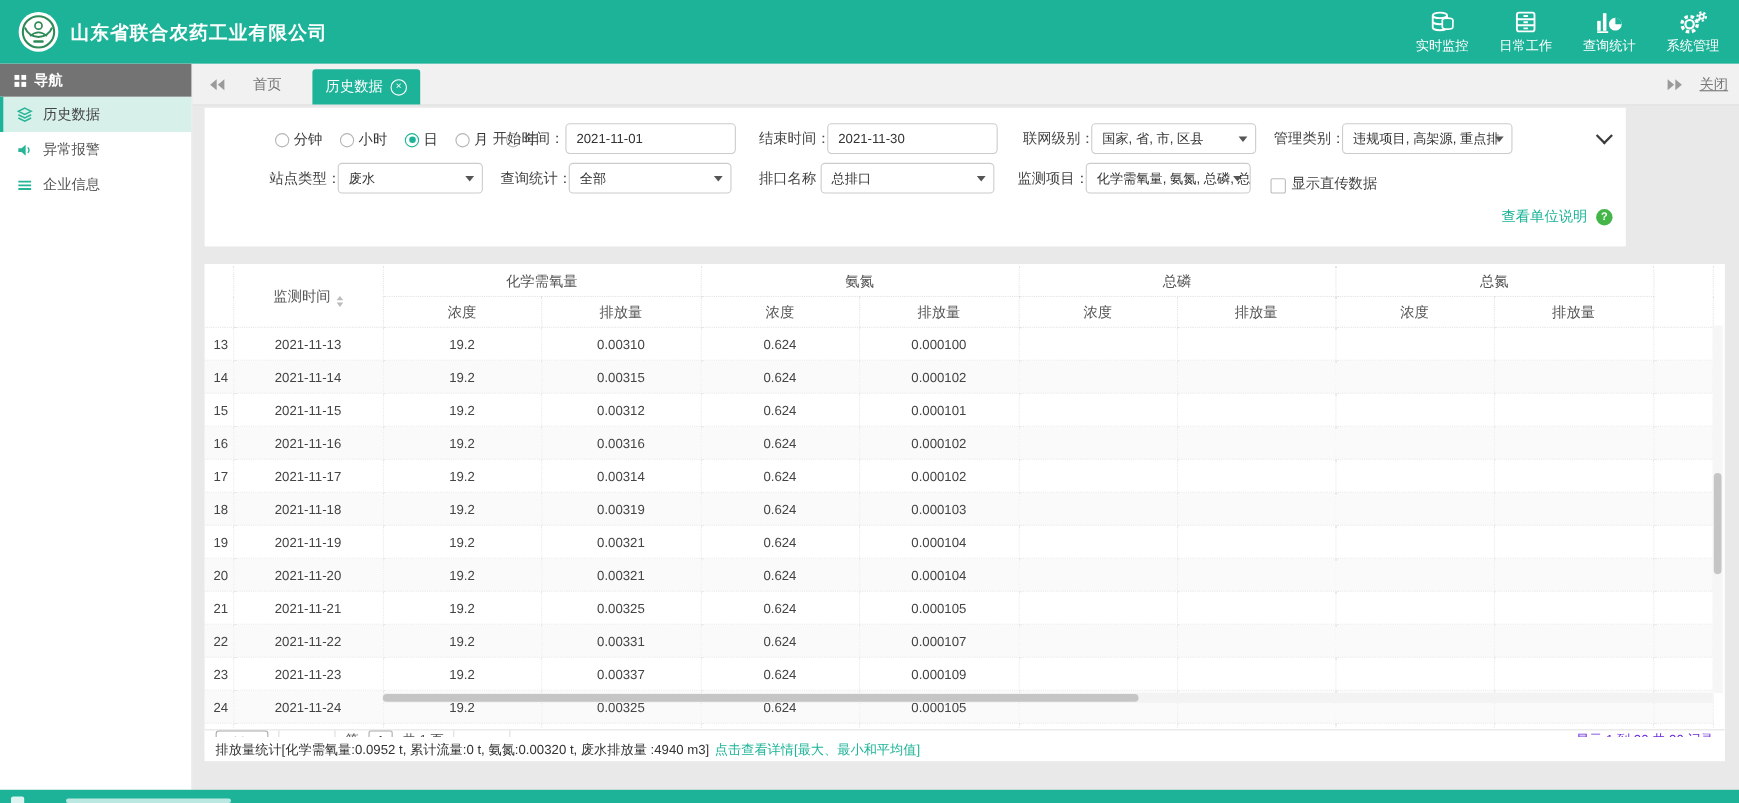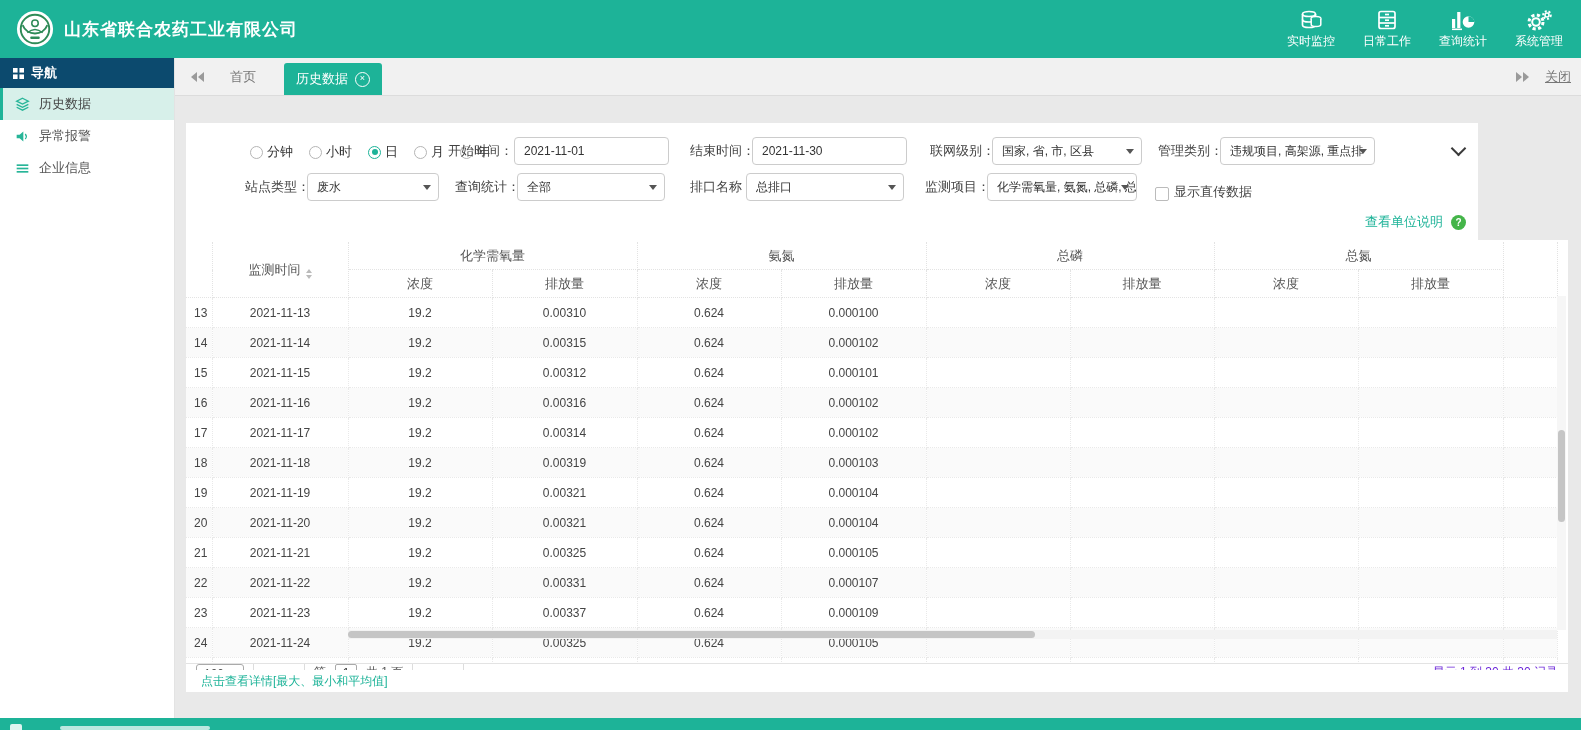--- a/index.html
+++ b/index.html
@@ -9,40 +9,40 @@
   
   .top-header{position:absolute;top:0;left:0;right:0;height:58px;background:#1db398;display:flex;align-items:center;padding:0 16px;box-sizing:border-box;overflow:hidden;}
   .logo{flex:0 0 auto;width:38px;height:38px;margin-right:10px;}
   .company{color:#fff;font-size:17px;font-weight:bold;letter-spacing:1px;white-space:nowrap;}
   .top-nav{margin-left:auto;display:flex;gap:24px;padding-right:0;}
   .top-nav-item{display:flex;flex-direction:column;align-items:center;gap:2px;cursor:pointer;min-width:52px;}
   .top-nav-label{color:#fff;font-size:12px;white-space:nowrap;}
 
   
   .sidebar{position:absolute;top:58px;left:0;width:175px;bottom:12px;background:#fff;border-right:1px solid #e3e3e3;box-sizing:border-box;}
-  .sidebar-header{height:30px;background:#0c4a6e;color:#fff;font-size:13px;font-weight:bold;display:flex;align-items:center;gap:7px;padding-left:13px;}
+  .sidebar-header{height:30px;background:#737373;color:#fff;font-size:13px;font-weight:bold;display:flex;align-items:center;gap:7px;padding-left:13px;}
   .side-item{height:32px;display:flex;align-items:center;gap:9px;padding-left:12px;font-size:13px;color:#555;border-left:3px solid transparent;cursor:pointer;}
   .side-item.active{background:#d7f0ea;border-left-color:#1db398;color:#444;}
 
   
   .tabbar{position:absolute;top:58px;left:175px;right:0;height:38px;background:#f1f1f1;border-bottom:1px solid #dcdcdc;box-sizing:border-box;display:flex;align-items:center;}
   .tab-collapse{margin-left:16px;display:flex;gap:1px;}
   .tri-s{width:0;height:0;border-top:5px solid transparent;border-bottom:5px solid transparent;}
   .tri-s.l{border-right:6px solid #9a9a9a;}
   .tri-s.r{border-left:6px solid #9a9a9a;}
   .tab-home{margin-left:26px;font-size:13px;color:#777;cursor:pointer;}
   .tab-active{margin-left:28px;align-self:flex-end;height:32px;background:#1db398;color:#fff;font-size:13px;display:flex;align-items:center;gap:7px;padding:0 12px;border-radius:3px 3px 0 0;cursor:pointer;}
   .tab-close{width:13px;height:13px;border:1px solid #fff;border-radius:50%;font-size:9px;line-height:11px;text-align:center;color:#fff;}
   .tab-close::after{content:"×";}
   .tab-right{position:absolute;right:10px;display:flex;align-items:center;gap:16px;}
   .tab-closeall{font-size:13px;color:#777;cursor:pointer;white-space:nowrap;text-decoration:underline;}
 
   
   .main{position:absolute;top:96px;left:175px;right:0;bottom:12px;background:#e9e9e9;}
-  .filter-panel{position:absolute;top:27px;left:11px;width:1292px;height:126px;background:#fff;}
+  .filter-panel{position:absolute;top:2px;left:11px;width:1292px;height:126px;background:#fff;}
   .f-row{position:absolute;left:0;right:0;height:30px;}
   .f-label{position:absolute;font-size:13px;color:#444;line-height:28px;white-space:nowrap;}
   .input{position:absolute;height:28px;border:1px solid #ccc;border-radius:4px;padding:0 9px;font-size:12px;color:#333;box-sizing:border-box;background:#fff;font-family:inherit;}
   .select{position:absolute;height:28px;border:1px solid #ccc;border-radius:4px;background:#fff;display:flex;align-items:center;padding:0 20px 0 9px;font-size:12px;color:#333;box-sizing:border-box;overflow:hidden;white-space:nowrap;cursor:pointer;}
   .caret{position:absolute;right:7px;top:11px;width:0;height:0;border-left:4px solid transparent;border-right:4px solid transparent;border-top:5px solid #555;}
   .radio-group{position:absolute;left:64px;top:0;height:30px;display:flex;align-items:center;gap:16px;}
   .radio-opt{display:flex;align-items:center;gap:4px;font-size:13px;color:#333;cursor:pointer;}
   .radio{width:13px;height:13px;border:1px solid #b5b5b5;border-radius:50%;background:#fff;box-sizing:border-box;position:relative;}
   .radio.on{border-color:#1db398;}
   .radio.on::after{content:"";position:absolute;left:2.5px;top:2.5px;width:6px;height:6px;border-radius:50%;background:#1db398;}
@@ -533,20 +533,21 @@
         <span class="pg-btn">
           <svg viewBox="0 0 20 20" width="14" height="14">
               <path d="M16 10a6 6 0 1 1-2.2-4.6" fill="none" stroke="#2bb597" stroke-width="2.2"></path>
               <polygon points="12.5,1.5 18,4 12.5,7" fill="#2bb597"></polygon>
             </svg>
         </span>
         <span class="records">显示 1 到 30,共 30 记录</span>
       </div>
 
       <div class="summary-row">
+        <span>排放量统计[化学需氧量:0.0952 t, 累计流量:0 t, 氨氮:0.00320 t, 废水排放量 :4940 m3]</span>
         <span class="summary-link">点击查看详情[最大、最小和平均值]</span>
       </div>
     </div>
   </div>
 
   <div class="footer-bar">
     <span class="footer-frag1"></span>
     <span class="footer-frag2"></span>
   </div>
 </div>

